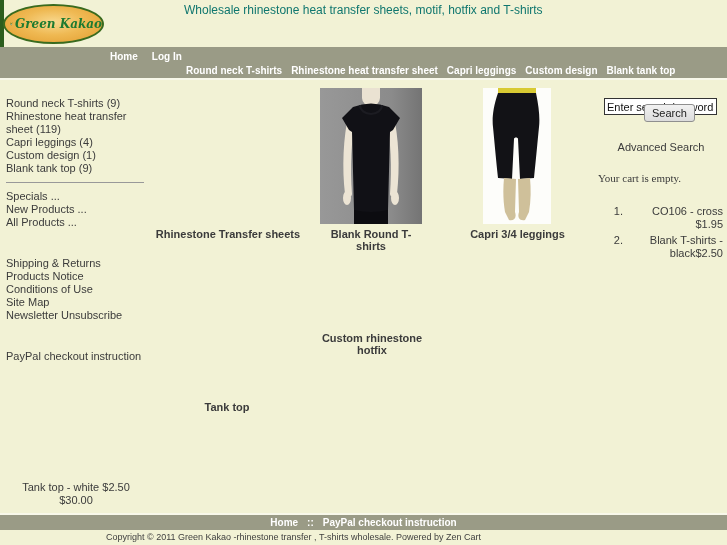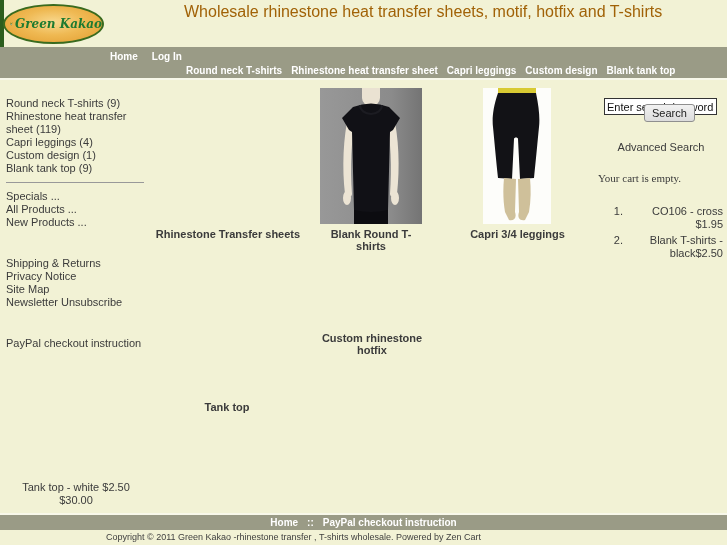--- a/index.html
+++ b/index.html
@@ -7,21 +7,21 @@
   .page { position:relative; width:727px; height:545px; background:#f2f2d5; overflow:hidden; }
   a { text-decoration:none; color:inherit; cursor:pointer; }
 
   
   .header-strip { position:absolute; left:0; top:0; width:4px; height:47px; background:#2c5e1d; }
   .logo { position:absolute; left:3px; top:4px; width:101px; height:40px; border:2px solid #3a6b1e;
           border-radius:50%; background:radial-gradient(ellipse at 50% 45%, #f8d88e 0%, #efb953 45%, #e29c2e 100%);
           display:flex; align-items:center; padding-left:5px; }
   .logo-text { font-family:"DejaVu Serif", serif; font-style:italic; font-weight:bold; font-size:12px;
                color:#1d7a30; margin-left:2px; white-space:nowrap; }
-  .site-title { position:absolute; left:184px; top:3px; font-size:16px; color:#a16207; white-space:nowrap; }
+  .site-title { position:absolute; left:184px; top:3px; font-size:12px; color:#0f766e; white-space:nowrap; }
 
   
   .navbar { position:absolute; left:0; top:47px; width:727px; height:33px; background:#9a9b86;
             border-bottom:2px solid #f8f8ea; }
   .nav-row1 { position:absolute; left:110px; top:4px; display:flex; gap:14px; }
   .nav-row2 { position:absolute; left:186px; top:18px; display:flex; gap:9px; }
   .navbar a { color:#ffffff; font-size:10px; font-weight:bold; white-space:nowrap; }
 
   
   .sidebar { position:absolute; left:0; top:80px; width:150px; padding:17px 0 0 6px;
@@ -98,25 +98,26 @@
   </div>
 
   <div class="sidebar">
     <a>Round neck T-shirts (9)</a>
     <a>Rhinestone heat transfer sheet (119)</a>
     <a>Capri leggings (4)</a>
     <a>Custom design (1)</a>
     <a>Blank tank top (9)</a>
     <hr class="side-divider">
     <a>Specials ...</a>
+    <a>New Products ...</a>
     <a>All Products ...</a>
-    <a>New Products ...</a>
     <div class="info-links">
       <a>Shipping &amp; Returns</a>
-      <a>Privacy Notice</a>
+      <a>Products Notice</a>
+      <a>Conditions of Use</a>
       <a>Site Map</a>
       <a>Newsletter Unsubscribe</a>
     </div>
     <a class="paypal-link">PayPal checkout instruction</a>
   </div>
 
   <div class="specials-box">
     <a>Tank top - white $2.50</a>
     <div>$30.00</div>
   </div>

